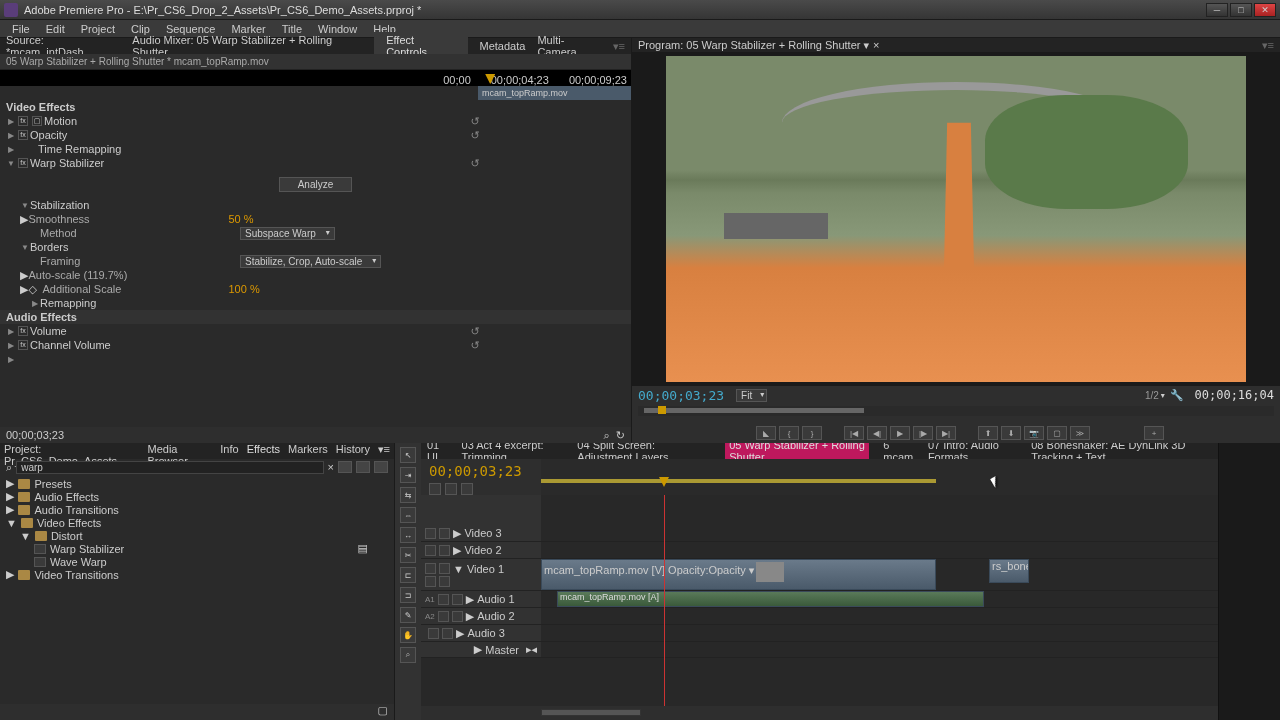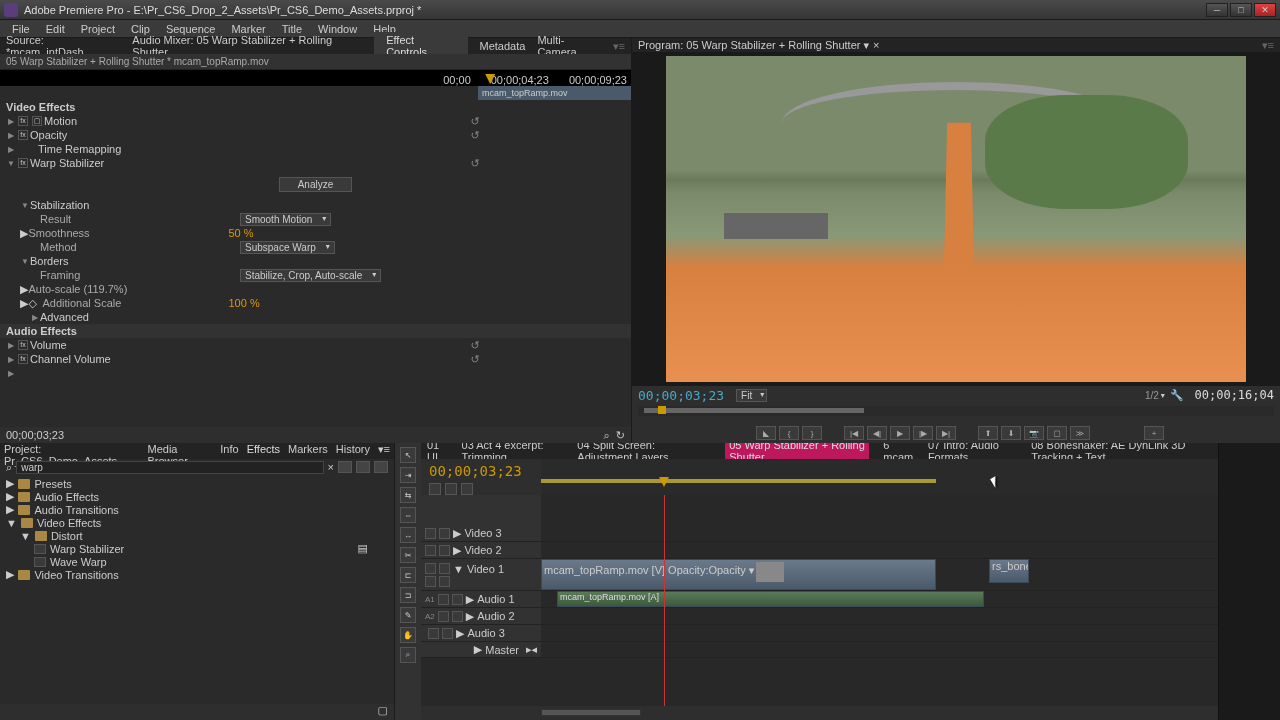--- a/index.html
+++ b/index.html
@@ -189,24 +189,20 @@
             <span class="reset">↺</span>
           </div>
         <div class="ec-analyze">
             <button>Analyze</button>
           </div>
         <div class="ec-row" style="padding-left:20px">
             <span class="tw">▼</span>
             <span class="label">Stabilization</span>
           </div>
         <div class="ec-param">
-            <span class="plabel">Result</span>
-            <span class="dropdown">Smooth Motion</span>
-          </div>
-        <div class="ec-param">
             <span class="tw" style="margin-left:-20px">▶</span>
             <span class="plabel">Smoothness</span>
             <span class="pval">50 %</span>
           </div>
         <div class="ec-param">
             <span class="plabel">Method</span>
             <span class="dropdown">Subspace Warp</span>
           </div>
         <div class="ec-row" style="padding-left:20px">
             <span class="tw">▼</span>
@@ -221,21 +217,21 @@
             <span class="plabel">Auto-scale (119.7%)</span>
           </div>
         <div class="ec-param">
             <span class="tw" style="margin-left:-20px">▶</span>
             <span style="width:10px;margin-right:4px">◇</span>
             <span class="plabel" style="width:186px">Additional Scale</span>
             <span class="pval">100 %</span>
           </div>
         <div class="ec-row" style="padding-left:30px">
             <span class="tw">▶</span>
-            <span class="label">Advanced</span>
+            <span class="label">Remapping</span>
           </div>
         <div class="ec-row bold" style="background:#323232">
             <span class="label">Audio Effects</span>
           </div>
         <div class="ec-row">
             <span class="tw">▶</span>
             <span class="fx">fx</span>
             <span class="label bold">Volume</span>
             <span class="reset">↺</span>
           </div>

